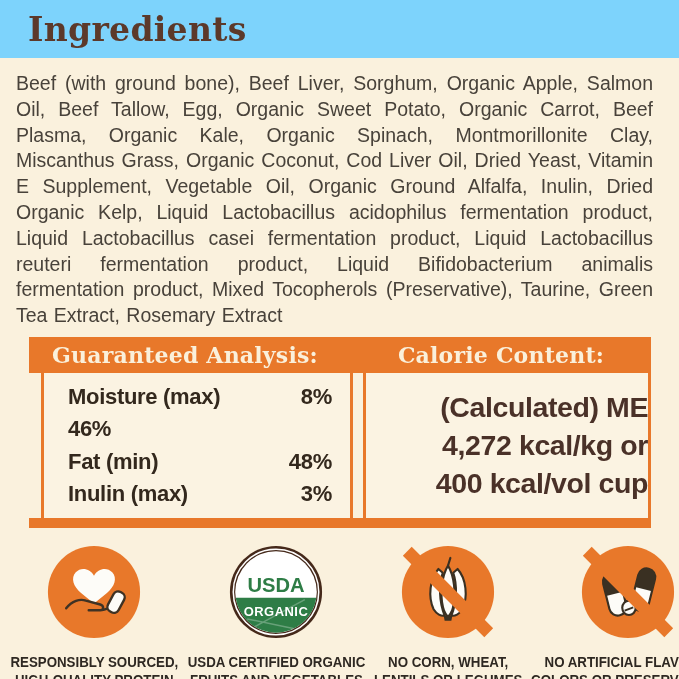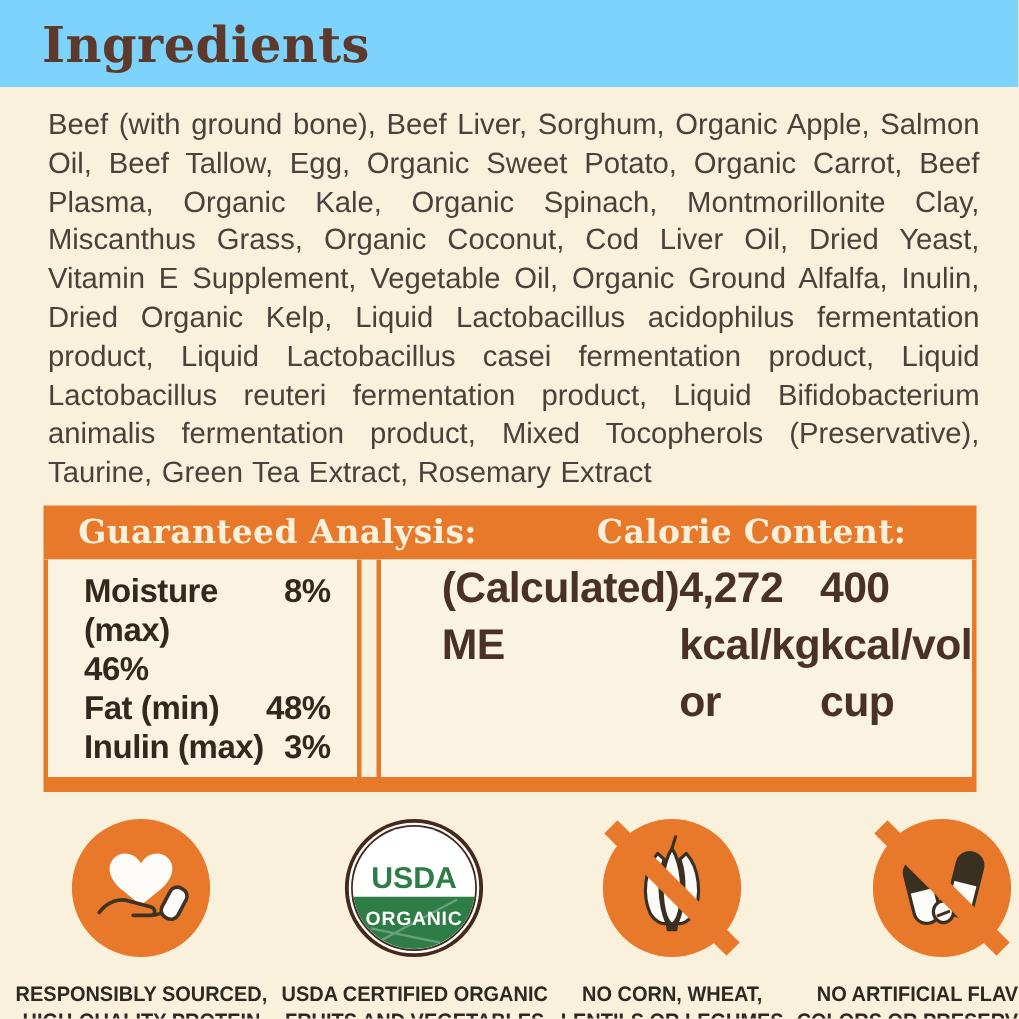--- a/index.html
+++ b/index.html
@@ -13,21 +13,21 @@
   .header-bar{
     height:58px;background:#7dd3fc;
     display:flex;align-items:center;padding-left:28px;box-sizing:border-box;
   }
   .header-bar h1{
     margin:0;font-family:"DejaVu Serif", serif;font-weight:bold;
     font-size:33px;color:#5C392A;letter-spacing:.3px;
   }
   
   .ingredients{
-    margin:13px 26px 0 32px;
+    margin:13px 26px 0 16px;
     font-size:19.5px;line-height:25.8px;color:#48423A;
     text-align:justify;word-spacing:1px;
   }
   
   .panel{margin:8px 28px 0 29px;width:622px;box-sizing:border-box;}
   .panel-band{
     height:36px;background:#E8782A;display:flex;
   }
   .panel-band .band-cell{
     display:flex;align-items:center;justify-content:center;
@@ -36,27 +36,28 @@
   }
   .band-left{width:312px;margin-right:10px;}
   .band-right{flex:1;}
   .panel-body{display:flex;gap:10px;}
   .panel-box{
     border:3px solid #E8782A;border-top:none;border-bottom:none;
     background:#FBF3E2;height:145px;box-sizing:border-box;
   }
   .box-left{
     width:312px;display:flex;flex-direction:column;
-    justify-content:space-around;padding:8px 18px 8px 24px;
+    justify-content:space-around;padding:8px 18px 8px 24px;margin-left:12px;
   }
   .analysis-row{display:flex;justify-content:space-between;
     font-weight:bold;font-size:22px;color:#33281D;letter-spacing:-.3px;}
   .box-right{
-    flex:1;display:flex;flex-direction:row;justify-content:center;
-    padding-left:40px;
+    flex:1;display:flex;flex-direction:column;justify-content:center;
+    padding-left:16px;
+    align-items:flex-end;
   }
   .calorie-line{
     font-weight:bold;font-size:28.5px;line-height:38px;
     color:#4A3128;letter-spacing:-.4px;
   }
   .panel-bottom{height:10px;background:#E8782A;}
   
   .badges{display:flex;margin-top:16px;padding:0 6px;}
   .badge{flex:1;display:flex;flex-direction:column;align-items:center;}
   .badge svg{width:96px;height:96px;display:block;}

